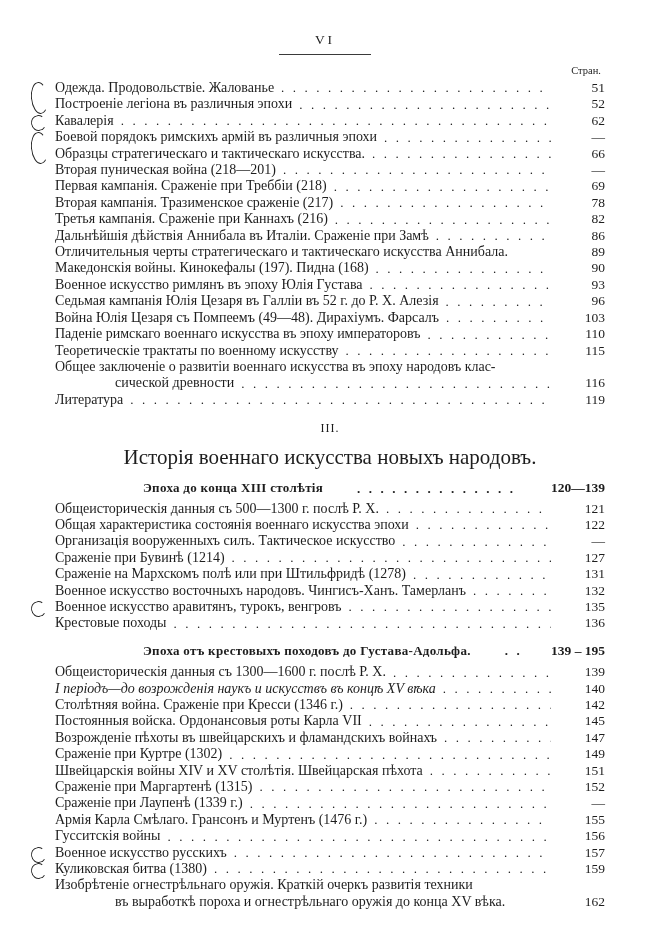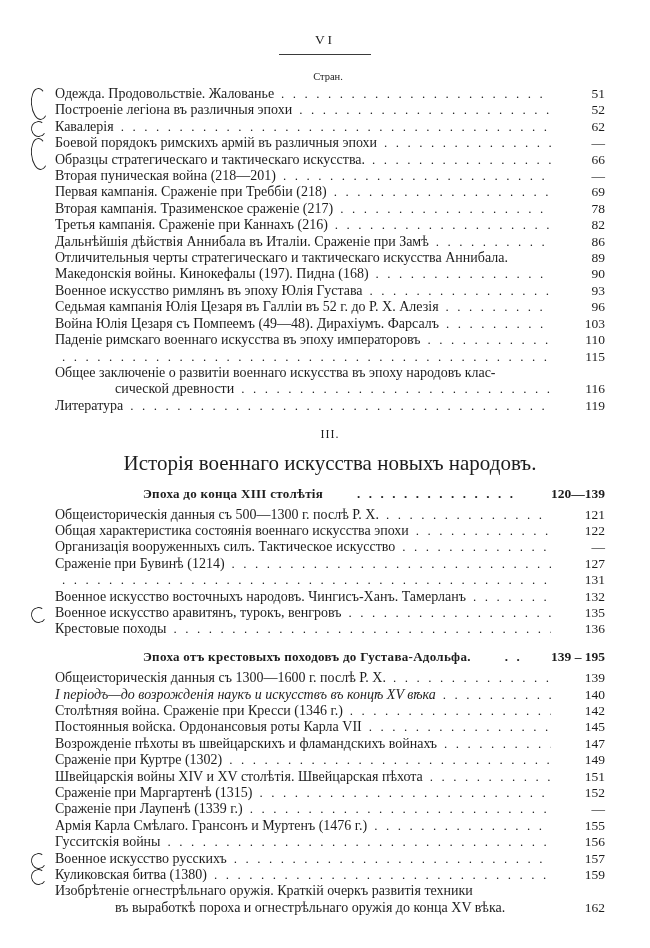--- a/index.html
+++ b/index.html
@@ -22,32 +22,32 @@
     display: inline-block;
     font-size: 13.5px;
     letter-spacing: 3px;
     padding: 0 36px 6px 36px;
     border-bottom: 1.2px solid #3a3a3a;
   }
   .content {
     padding: 0 45px 0 55px;
   }
   .stran-row {
-    text-align: center;
+    text-align: right;
     font-size: 10.5px;
     line-height: 14px;
-    margin-top: 10px;
+    margin-top: 4px;
     margin-bottom: 2px;
     padding-right: 4px;
   }
   
   .row {
     position: relative;
     display: flex;
-    align-items: flex-start;
+    align-items: flex-end;
     line-height: 16.4px;
     font-size: 14px;
   }
   .t { white-space: nowrap; }
   .dots {
     flex: 1 1 auto;
     min-width: 0;
     overflow: hidden;
     white-space: nowrap;
     margin: 0 4px 0 7px;
@@ -201,20 +201,21 @@
           <span class="t">Война Юлія Цезаря съ Помпеемъ (49—48). Дирахіумъ. Фарсалъ</span>
           <span class="dots"></span>
           <span class="pg">103</span>
         </div>
         <div class="row">
           <span class="t">Паденіе римскаго военнаго искусства въ эпоху императоровъ</span>
           <span class="dots"></span>
           <span class="pg">110</span>
         </div>
         <div class="row">
+          <span class="t">Теоретическіе трактаты по военному искусству</span>
           <span class="dots"></span>
           <span class="pg">115</span>
         </div>
         <div class="row nodots">
           <span class="t">Общее заключеніе о развитіи военнаго искусства въ эпоху народовъ клас-</span>
           <span class="dots"></span>
           <span class="pg"></span>
         </div>
         <div class="row wrap">
           <span class="t">сической древности</span>
@@ -252,20 +253,21 @@
           <span class="t">Организація вооруженныхъ силъ. Тактическое искусство</span>
           <span class="dots"></span>
           <span class="pg">—</span>
         </div>
         <div class="row">
           <span class="t">Сраженіе при Бувинѣ (1214)</span>
           <span class="dots"></span>
           <span class="pg">127</span>
         </div>
         <div class="row">
+          <span class="t">Сраженіе на Мархскомъ полѣ или при Штильфридѣ (1278)</span>
           <span class="dots"></span>
           <span class="pg">131</span>
         </div>
         <div class="row">
           <span class="t">Военное искусство восточныхъ народовъ. Чингисъ-Ханъ. Тамерланъ</span>
           <span class="dots"></span>
           <span class="pg">132</span>
         </div>
         <div class="row">
           <span class="mark"></span>

